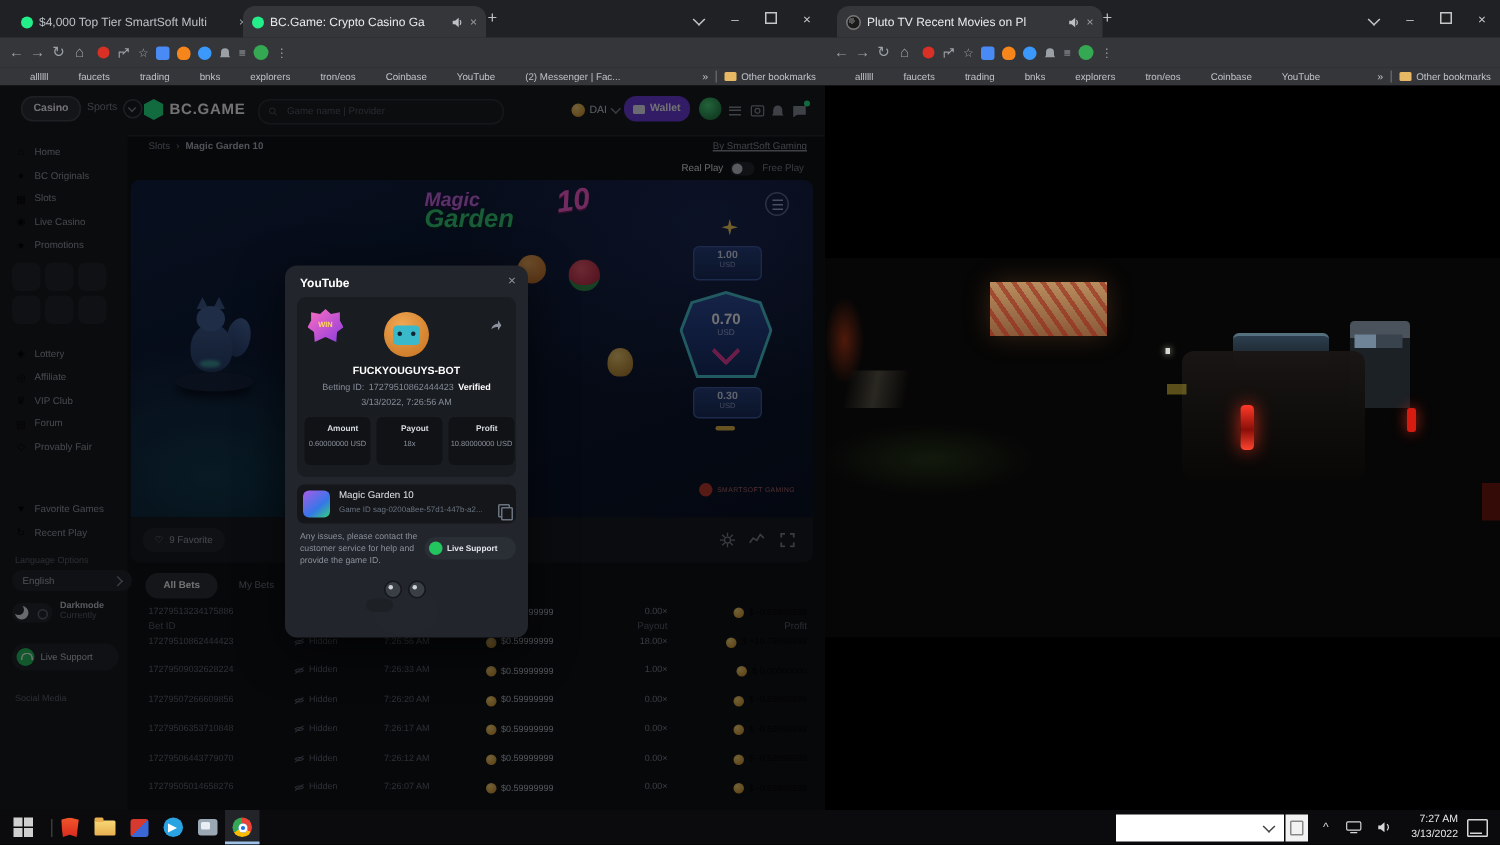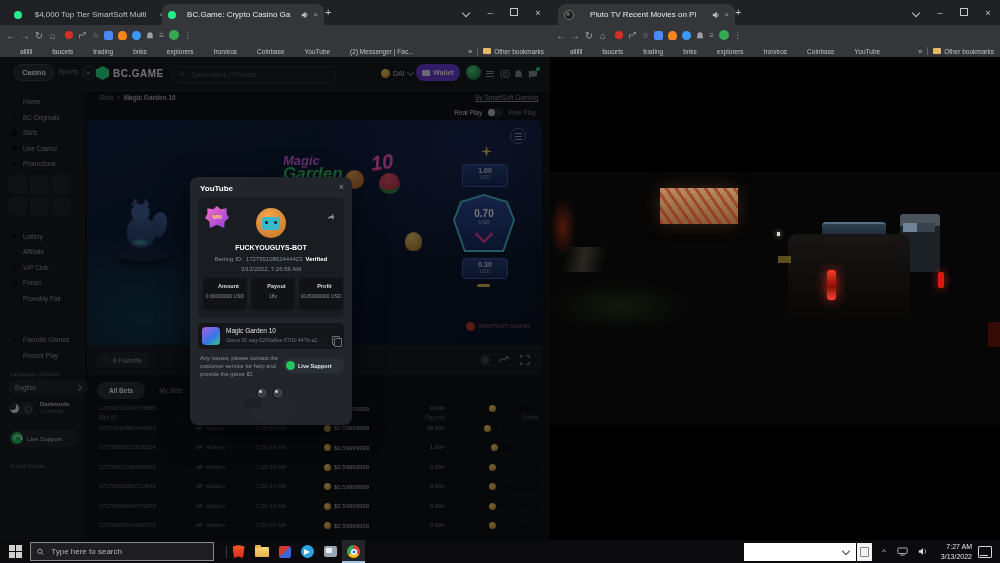--- a/index.html
+++ b/index.html
@@ -3,21 +3,21 @@
 <meta charset="utf-8">
 <style>
   html,body{margin:0;padding:0;background:#000;}
   body{width:1000px;height:563px;overflow:hidden;font-family:"Liberation Sans",sans-serif;-webkit-font-smoothing:antialiased;}
   #desktop{position:relative;width:1000px;height:563px;background:#000;}
   
   .win{position:absolute;top:0;height:540px;background:#202124;}
   #winL{left:0;width:550px;}
   #winR{left:550px;width:450px;}
   .tabstrip{position:relative;height:25px;background:#202124;}
-  .tab{position:absolute;top:4px;height:21px;display:flex;align-items:center;gap:4px;padding:0 6px;width:150px;border-radius:8px 8px 0 0;color:#bdc1c6;font-size:8px;text-align:center;}
+  .tab{position:absolute;top:4px;height:21px;display:flex;align-items:center;gap:4px;padding:0 6px;width:150px;border-radius:8px 8px 0 0;color:#bdc1c6;font-size:8px;}
   .tab.active{background:#35363a;color:#e8eaed;}
   .tab .ttl{flex:1;white-space:nowrap;overflow:hidden;text-overflow:ellipsis;}
   .fav{width:8px;height:8px;border-radius:50%;flex:0 0 auto;}
   .fav.bc{background:#24ee89;}
   .fav.pluto{background:radial-gradient(circle at 35% 35%,#555 0 2px,#1a1a1a 2px);border:1px solid #777;}
   .tx{color:#9aa0a6;font-size:8px;flex:0 0 auto;}
   .newtab{position:absolute;top:6px;font-size:11px;color:#bdc1c6;}
   .wc{position:absolute;top:0;right:0;height:25px;display:flex;align-items:center;}
   .wc span{width:24px;text-align:center;color:#c4c7c5;font-size:9px;}
   .chev{display:inline-block;width:5px;height:5px;border-right:1px solid #c4c7c5;border-bottom:1px solid #c4c7c5;transform:rotate(45deg);margin-top:-3px;}
@@ -66,21 +66,21 @@
   .crumbs{position:absolute;left:99px;top:37px;font-size:6.5px;color:#7d8791;display:flex;gap:4px;align-items:center;}
   .crumbs .g{color:#aeb6c0;font-weight:bold;}
   .byline{position:absolute;right:12px;top:37px;font-size:6.5px;color:#8a919c;text-decoration:underline;}
   .modrow{position:absolute;right:14px;top:51px;display:flex;align-items:center;gap:5px;font-size:6.5px;}
   .modrow .rp{color:#e3e7ec;}
   .modrow .fp{color:#7d8590;}
   .tgl{width:16px;height:9px;border-radius:5px;background:#23262b;position:relative;}
   .tgl i{position:absolute;left:1px;top:1px;width:7px;height:7px;border-radius:50%;background:#c3c9d1;}
   
   .canvas{position:absolute;left:87px;top:63px;width:455px;height:225px;border-radius:6px 6px 0 0;overflow:hidden;background:radial-gradient(140px 90px at 12% 88%,rgba(24,120,130,.35),transparent),radial-gradient(160px 120px at 85% 15%,rgba(60,70,160,.28),transparent),linear-gradient(160deg,#0d1e3e 0%,#0a1730 45%,#060e20 100%);}
-  .mlogo{position:absolute;left:196px;top:6px;width:110px;font-weight:bold;font-style:italic;line-height:1;margin-top:28px;}
+  .mlogo{position:absolute;left:196px;top:6px;width:110px;font-weight:bold;font-style:italic;line-height:1;}
   .mlogo .l1{color:#c86be8;font-size:13px;text-shadow:0 1px 2px #3a0a4a;}
   .mlogo .l2{color:#35d07a;font-size:17px;margin-top:-2px;text-shadow:0 1px 2px #062a12;}
   .mlogo .l3{position:absolute;left:88px;top:-2px;font-size:20px;color:#ff5fd0;transform:rotate(-8deg);text-shadow:0 1px 0 #7c1c64;}
   .gmenu{position:absolute;right:16px;top:8px;width:14px;height:14px;border:1px solid #5b6a8a;border-radius:50%;}
   .gmenu i{display:block;width:7px;height:1px;background:#9fb0cf;margin:2px auto 0;}
   .gmenu i:first-child{margin-top:4px;}
   .fox .body{position:absolute;left:40px;top:96px;width:28px;height:32px;border-radius:50% 50% 45% 45%;background:linear-gradient(180deg,#3c5a8c,#27406e);}
   .fox .head{position:absolute;left:44px;top:84px;width:19px;height:17px;border-radius:50%;background:#42639a;}
   .fox .ear1,.fox .ear2{position:absolute;width:0;height:0;border-left:4px solid transparent;border-right:4px solid transparent;border-bottom:8px solid #3c5a8c;top:78px;}
   .fox .ear1{left:44px;} .fox .ear2{left:55px;}
@@ -959,27 +959,20 @@
     </div>
   </div>
 
   <div class="taskbar">
     <span class="startb">
         <i></i>
         <i></i>
         <i></i>
         <i></i>
       </span>
-    <div class="tsearch">
-      <svg width="8" height="8" viewBox="0 0 10 10">
-          <circle cx="4" cy="4" r="3" stroke="#cfcfcf" fill="none"></circle>
-          <path d="M6.5 6.5L9 9" stroke="#cfcfcf"></path>
-        </svg>
-      <input placeholder="Type here to search" style="">
-    </div>
     <span class="tsep"></span>
     <span class="tapp">
         <i class="i-brave"></i>
       </span>
     <span class="tapp">
         <i class="i-folder"></i>
       </span>
     <span class="tapp">
         <i class="i-paint"></i>
       </span>

